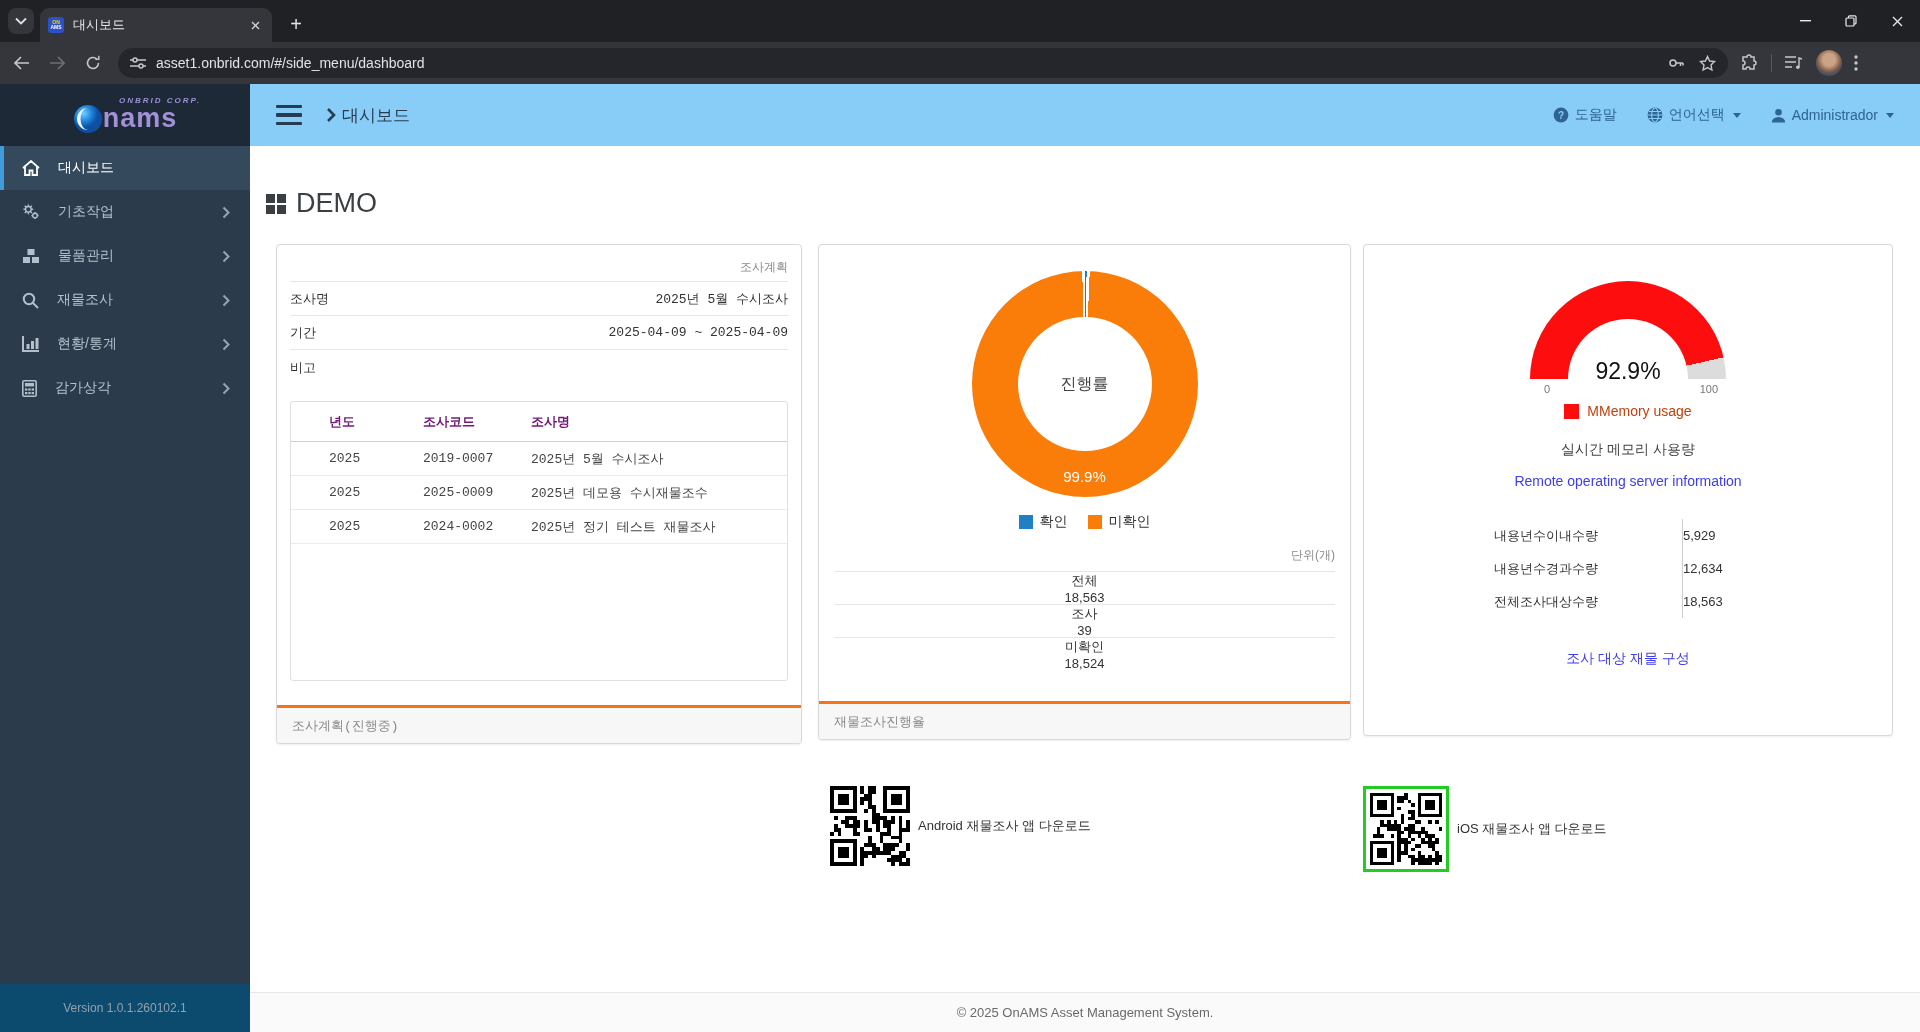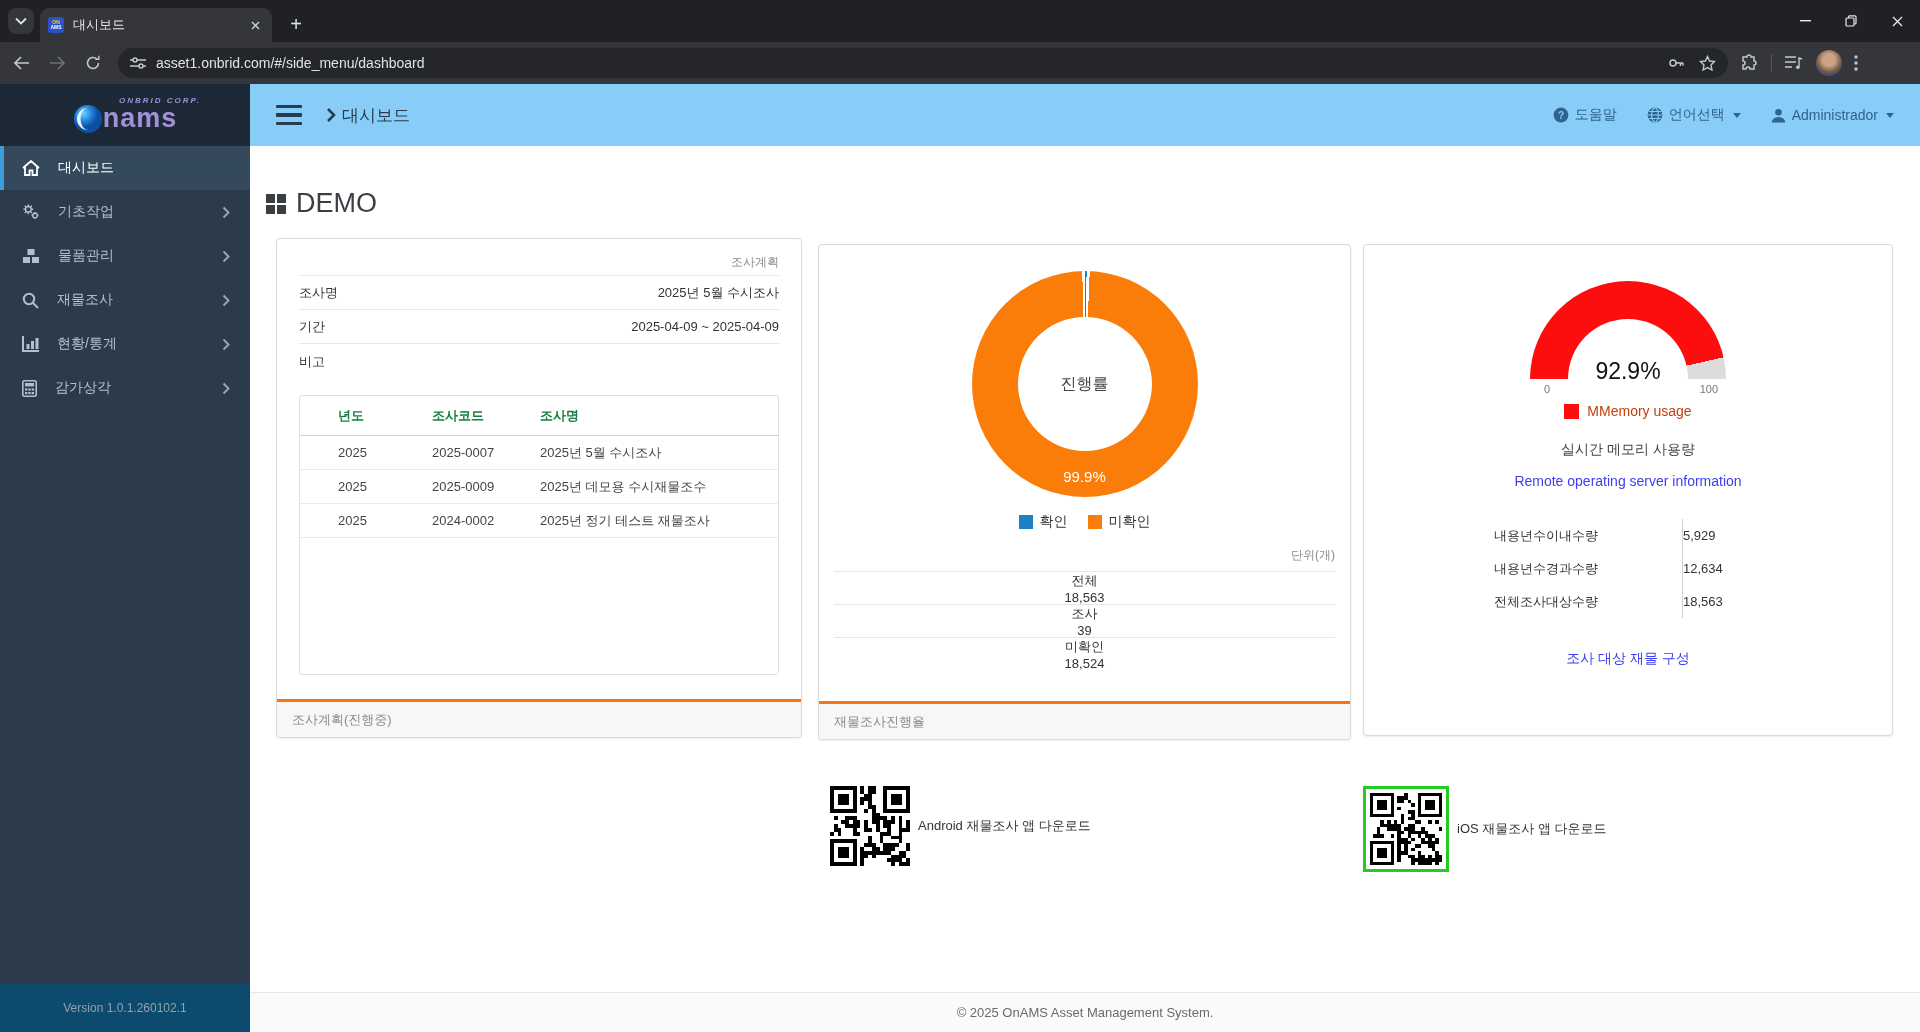--- a/index.html
+++ b/index.html
@@ -75,30 +75,30 @@
   .grid-ic { width:20px; height:20px; display:grid; grid-template-columns:9px 9px; grid-template-rows:9px 9px; gap:2px; }
   .grid-ic span { background:#3a3f44; }
 
   .card { position:absolute; background:#fff; border:1px solid #d9d9d9; border-radius:4px;
     box-shadow:0 1px 2px rgba(0,0,0,.07); }
   .card-footer { position:absolute; left:0; right:0; bottom:0; height:38px; background:#f7f7f7;
     border-top:3px solid #f97316; border-radius:0 0 4px 4px; display:flex; align-items:center;
     padding-left:15px; color:#8a8a8a; font-size:13px; }
 
   
-  .card-plan { left:26px; top:92px; width:526px; height:500px; padding:10px 22px; }
+  .card-plan { left:26px; top:98px; width:526px; height:500px; padding:10px 13px;font-family:Liberation Mono, monospace; }
   .plan-head { text-align:right; color:#8a8a8a; font-size:12px; height:26px; line-height:26px; }
   .plan-row { display:flex; justify-content:space-between; align-items:center; height:34px;
     border-top:1px solid #e6e6e6; font-size:13px; color:#333; }
   .plan-row.tall { height:42px; align-items:flex-start; padding-top:9px; }
   .plan-table { margin-top:10px; border:1px solid #e0e0e0; border-radius:3px; height:280px; overflow:hidden; }
   .pt-row { display:grid; grid-template-columns:132px 108px 1fr; font-size:13px; color:#444;
     height:34px; align-items:center; border-bottom:1px solid #ebebeb; }
   .pt-row > span:first-child { padding-left:38px; }
-  .pt-head { font-weight:bold; color:#15803d; height:40px; border-bottom:1px solid #cfcfcf; }
+  .pt-head { font-weight:bold; color:#701a75; height:40px; border-bottom:1px solid #cfcfcf; }
 
   
   .card-progress { left:568px; top:98px; width:533px; height:496px; padding:10px 15px; }
   .donut-wrap { position:relative; width:226px; height:226px; margin:16px auto 0; }
   .donut { position:absolute; inset:0; border-radius:50%;
     background:conic-gradient(#2080c5 0deg 0.8deg, #ffffff 0.8deg 2.4deg, #fa7d09 2.4deg 358.6deg, #ffffff 358.6deg 360deg); }
   .donut::after { content:""; position:absolute; inset:46px; background:#fff; border-radius:50%; }
   .donut-center { position:absolute; inset:0; display:flex; align-items:center; justify-content:center;
     color:#454545; font-size:16px; z-index:2; }
   .donut-pct { position:absolute; left:0; right:0; bottom:12px; text-align:center; color:#fff;
@@ -410,21 +410,21 @@
               <span></span>
           </div>
           <div class="plan-table">
             <div class="pt-row pt-head">
               <span>년도</span>
               <span>조사코드</span>
               <span>조사명</span>
             </div>
             <div class="pt-row">
               <span>2025</span>
-              <span>2025-0007</span>
+              <span>2019-0007</span>
               <span>2025년 5월 수시조사</span>
             </div>
             <div class="pt-row">
               <span>2025</span>
               <span>2025-0009</span>
               <span>2025년 데모용 수시재물조수</span>
             </div>
             <div class="pt-row">
               <span>2025</span>
               <span>2024-0002</span>

